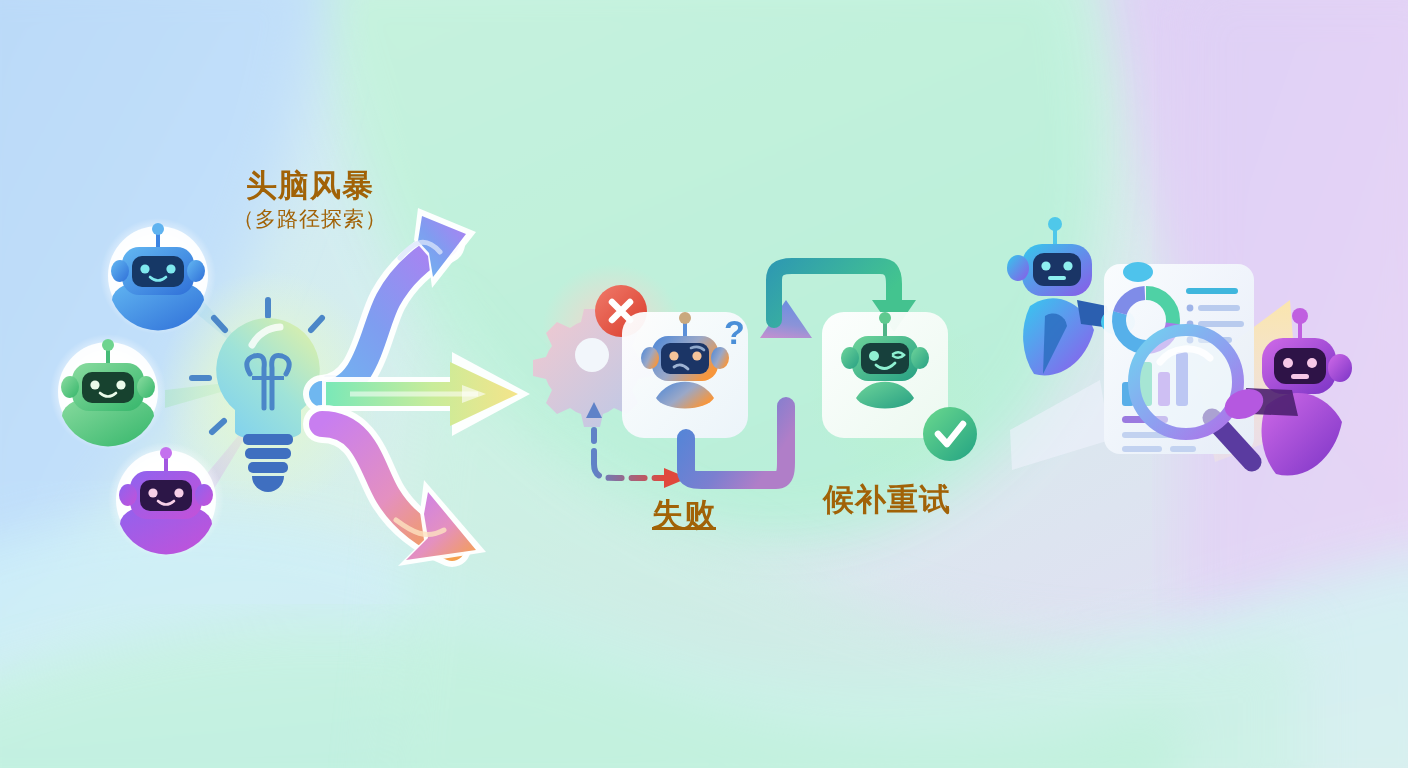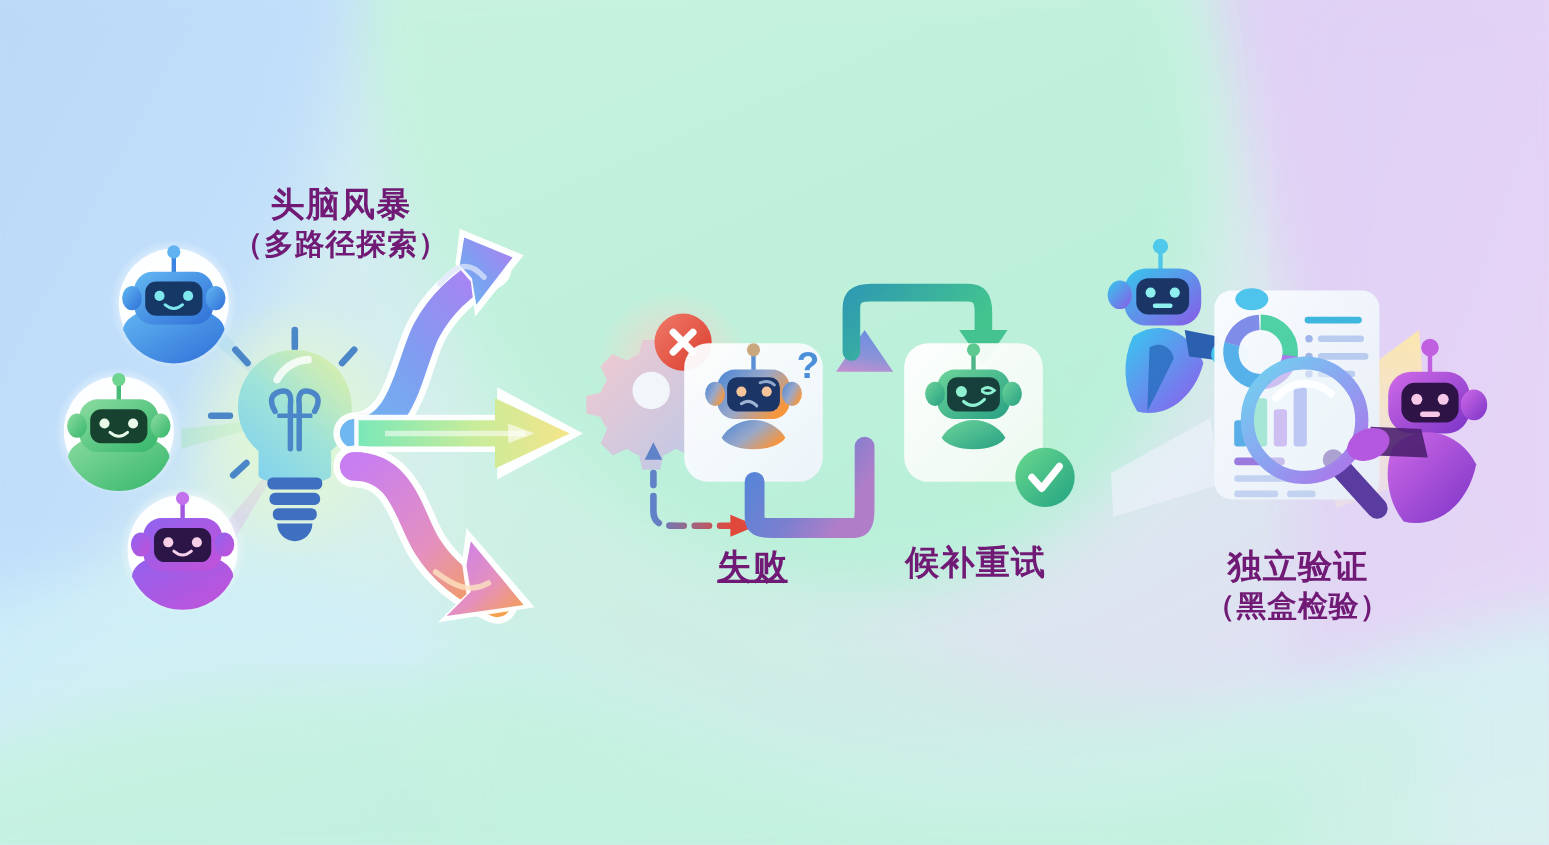--- a/index.html
+++ b/index.html
@@ -3,23 +3,23 @@
 <meta charset="utf-8">
 <style>
   html,body{margin:0;padding:0;}
   body{
     width:1408px;height:768px;overflow:hidden;
     font-family:"Liberation Sans","DejaVu Sans",sans-serif;
     background:#dfeaf8;
   }
   #stage{position:relative;width:1408px;height:768px;overflow:hidden;}
   #bg{position:absolute;inset:0;}
-  .label{position:absolute;text-align:center;color:#701a75;letter-spacing:1px;}
+  .label{position:absolute;text-align:center;color:#a16207;letter-spacing:1px;}
   .label .l1{font-size:31px;font-weight:700;line-height:1.18;white-space:nowrap;}
-  .label .l2{font-size:27px;font-weight:700;line-height:1.3;white-space:nowrap;}
+  .label .l2{font-size:21px;font-weight:400;line-height:1.3;white-space:nowrap;}
   .layer{position:absolute;inset:0;}
   svg{display:block;}
 </style>
 </head>
 <body>
 
 <div id="stage">
 
   <svg id="bg" width="1408" height="768" viewBox="0 0 1408 768">
     <defs>
@@ -455,22 +455,18 @@
 
   <div class="label" style="left:180px;top:168px;width:260px;">
     <div class="l1">头脑风暴</div>
     <div class="l2">（多路径探索）</div>
   </div>
 
   <div class="label" style="left:620px;top:497px;width:128px;text-decoration:underline;">
     <div class="l1">失败</div>
   </div>
 
-  <div class="label" style="left:792px;top:494px;width:190px;">
+  <div class="label" style="left:792px;top:482px;width:190px;">
     <div class="l1">候补重试</div>
   </div>
 
-  <div class="label" style="left:1085px;top:497px;width:190px;">
-    <div class="l1">独立验证</div>
-    <div class="l2">（黑盒检验）</div>
-  </div>
 
 </div>
 
 </body></html>

